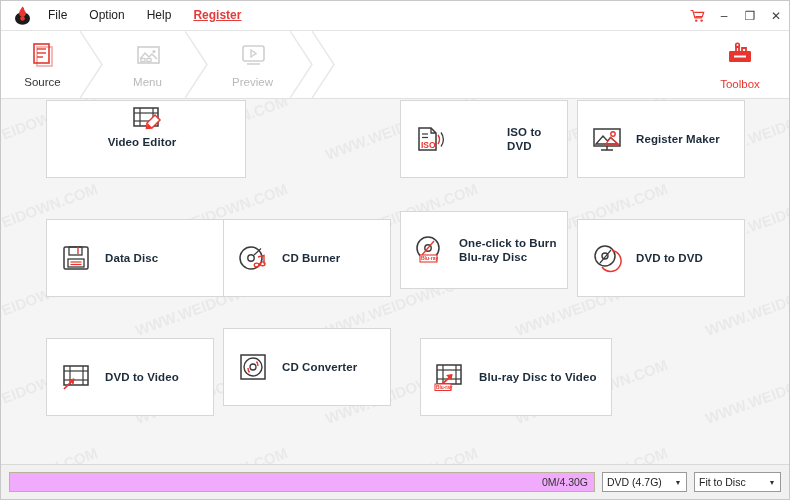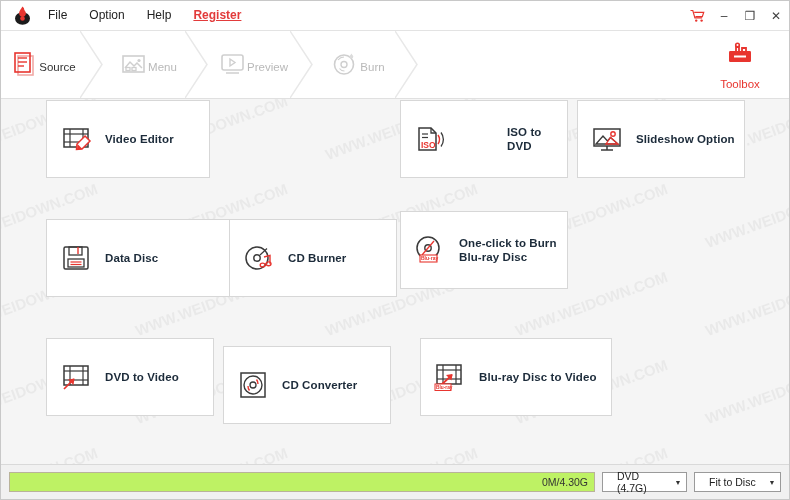--- a/index.html
+++ b/index.html
@@ -27,21 +27,21 @@
             padding:0 11px;line-height:29px;font-weight:600;cursor:pointer;}
   .wincontrols{margin-left:auto;display:flex;align-items:center;height:29px;}
   .wc{width:26px;height:29px;display:flex;align-items:center;justify-content:center;cursor:default;}
   .wc-glyph{font-size:12px;color:#404040;line-height:1;}
   .cart{width:28px;height:29px;display:flex;align-items:center;justify-content:center;}
 
   
   .ribbon{position:relative;height:67px;background:#ffffff;
           border-bottom:1px solid #e0e0e0;display:flex;align-items:stretch;z-index:8;}
   .steps{display:flex;align-items:stretch;}
-  .step{position:relative;width:83px;display:flex;flex-direction:row;
+  .step{position:relative;width:83px;display:flex;flex-direction:column;
         align-items:center;justify-content:center;cursor:default;}
   .step .s-ico{height:30px;display:flex;align-items:flex-end;justify-content:center;}
   .step .s-lbl{font-size:11.5px;margin-top:5px;color:#b9b9b9;}
   .step.active .s-lbl{color:#333;}
   .chev{width:22px;position:relative;}
   .chev svg{position:absolute;top:0;left:-4px;}
   .toolbox{margin-left:auto;width:82px;display:flex;flex-direction:column;
            align-items:center;justify-content:center;margin-right:8px;cursor:pointer;}
   .toolbox .s-lbl{font-size:11.5px;margin-top:5px;color:#e8352f;}
 
@@ -51,26 +51,26 @@
         box-sizing:border-box;display:flex;align-items:center;cursor:pointer;}
   .card .c-ico{width:58px;min-width:58px;display:flex;align-items:center;justify-content:center;}
   .card .c-lbl{font-size:11.5px;font-weight:bold;color:#1c2b3a;line-height:14px;
                padding-right:8px;letter-spacing:.1px;}
 
   
   .bottom{position:absolute;left:0;right:0;bottom:0;height:34px;
           background:#f1f1f1;border-top:1px solid #d9d9d9;
           display:flex;align-items:center;z-index:9;}
   .progress{position:relative;margin-left:8px;height:20px;flex:1;
-            background:#bef264;border:1px solid #b9b39a;box-sizing:border-box;
+            background:#f0abfc;border:1px solid #b9b39a;box-sizing:border-box;
             display:flex;align-items:center;justify-content:flex-end;}
   .progress .ptxt{font-size:10.5px;color:#333;padding-right:6px;}
   .sel{height:20px;margin-left:7px;background:#fff;border:1px solid #9a9a9a;
        box-sizing:border-box;display:flex;align-items:center;cursor:pointer;}
-  .sel .stxt{font-size:10.5px;color:#222;padding-left:14px;flex:1;}
+  .sel .stxt{font-size:10.5px;color:#222;padding-left:4px;flex:1;}
   .sel .arw{width:16px;display:flex;align-items:center;justify-content:center;
             font-size:7px;color:#333;}
   #sel-format{width:85px;}
   #sel-fit{width:87px;margin-right:8px;}
 </style>
 </head>
 <body>
 
 <div class="app">
 
@@ -156,32 +156,20 @@
           </svg>
         </div>
         <div class="s-lbl">Preview</div>
       </div>
       <div class="chev">
         <svg width="30" height="67" viewBox="0 0 30 67">
             <path d="M0 0 L22 33.5 L0 67" fill="none" stroke="#e8e8e8" stroke-width="1.5"></path>
           </svg>
       </div>
 
-      <div class="step">
-        <div class="s-ico">
-          <svg width="30" height="30" viewBox="0 0 30 30">
-            <circle cx="14" cy="14.5" r="9.5" fill="none" stroke="#cfcfcf" stroke-width="1.6"></circle>
-            <circle cx="14" cy="14.5" r="3" fill="none" stroke="#cfcfcf" stroke-width="1.4"></circle>
-            <path d="M8 10 a8 8 0 0 1 6 -3" fill="none" stroke="#cfcfcf" stroke-width="1.2"></path>
-            <path d="M9.5 18.5 a6 6 0 0 0 5 2.5" fill="none" stroke="#cfcfcf" stroke-width="1.2"></path>
-            <path d="M21.5 3.5 c-.8 1.6-2 1.8-2 3.2 a1.9 1.9 0 0 0 3.8 0 c0-1.4-1.3-1.7-1.8-3.2z" fill="#dcdcdc"></path>
-          </svg>
-        </div>
-        <div class="s-lbl">Burn</div>
-      </div>
       <div class="chev">
         <svg width="30" height="67" viewBox="0 0 30 67">
             <path d="M0 0 L22 33.5 L0 67" fill="none" stroke="#e8e8e8" stroke-width="1.5"></path>
           </svg>
       </div>
     </div>
 
     <div class="toolbox">
       <div class="s-ico">
         <svg width="30" height="30" viewBox="0 0 30 30">
@@ -191,21 +179,21 @@
           <path d="M17 12 v-3 h4 v3" fill="none" stroke="#e8352f" stroke-width="1.8"></path>
           <circle cx="12.5" cy="6" r="1.8" fill="none" stroke="#e8352f" stroke-width="1.6"></circle>
         </svg>
       </div>
       <div class="s-lbl">Toolbox</div>
     </div>
   </div>
 
   <div class="content">
 
-    <div class="card" style="left:45px;top:1px;width:164px;height:78px;">
+    <div class="card" style="left:45px;top:1px;width:200px;height:78px;flex-direction:column;">
       <div class="c-ico">
         <svg width="34" height="34" viewBox="0 0 34 34">
           <rect x="5" y="7" width="24" height="18" fill="none" stroke="#3a3a3a" stroke-width="1.5"></rect>
           <line x1="5" y1="12" x2="29" y2="12" stroke="#3a3a3a" stroke-width="1.2"></line>
           <line x1="5" y1="20" x2="29" y2="20" stroke="#3a3a3a" stroke-width="1.2"></line>
           <line x1="11" y1="7" x2="11" y2="25" stroke="#3a3a3a" stroke-width="1.2"></line>
           <line x1="24" y1="7" x2="24" y2="25" stroke="#3a3a3a" stroke-width="1.2"></line>
           <path d="M26 14 l5 5 -8 8 -5.5 .5 .5 -5.5 z" fill="#fff" stroke="#e8352f" stroke-width="1.5"></path>
           <path d="M18 27.5 l5.5-.5 -5-5 z" fill="#e8352f"></path>
         </svg>
@@ -233,38 +221,38 @@
       <div class="c-ico">
         <svg width="34" height="34" viewBox="0 0 34 34">
           <rect x="4" y="7" width="26" height="17" fill="none" stroke="#3a3a3a" stroke-width="1.5"></rect>
           <path d="M6 22 l7-8 4.5 5 3-3.5 7.5 6.5 z" fill="none" stroke="#3a3a3a" stroke-width="1.3"></path>
           <path d="M20.5 15.5 l7.5 6.5 h-12 z" fill="none" stroke="#e8352f" stroke-width="1.3"></path>
           <circle cx="23" cy="12" r="2.2" fill="none" stroke="#e8352f" stroke-width="1.4"></circle>
           <line x1="17" y1="24" x2="17" y2="28" stroke="#3a3a3a" stroke-width="1.5"></line>
           <line x1="11" y1="28" x2="23" y2="28" stroke="#3a3a3a" stroke-width="1.5"></line>
         </svg>
       </div>
-      <div class="c-lbl">Slideshow Option</div>
+      <div class="c-lbl">Register Maker</div>
     </div>
 
     <div class="card" style="left:45px;top:120px;width:195px;height:78px;">
       <div class="c-ico">
         <svg width="34" height="34" viewBox="0 0 34 34">
           <rect x="5" y="6" width="24" height="22" rx="1.5" fill="none" stroke="#3a3a3a" stroke-width="1.5"></rect>
           <rect x="10" y="6" width="13" height="8" fill="none" stroke="#3a3a3a" stroke-width="1.3"></rect>
           <line x1="19" y1="6" x2="19" y2="13" stroke="#e8352f" stroke-width="1.4"></line>
           <rect x="9" y="18" width="16" height="8" fill="none" stroke="#3a3a3a" stroke-width="1.3"></rect>
           <line x1="11.5" y1="21" x2="22.5" y2="21" stroke="#e8352f" stroke-width="1.2"></line>
           <line x1="11.5" y1="23.5" x2="22.5" y2="23.5" stroke="#e8352f" stroke-width="1.2"></line>
         </svg>
       </div>
       <div class="c-lbl">Data Disc</div>
     </div>
 
-    <div class="card" style="left:228px;top:120px;width:168px;height:78px;">
+    <div class="card" style="left:222px;top:120px;width:168px;height:78px;">
       <div class="c-ico">
         <svg width="34" height="34" viewBox="0 0 34 34">
           <circle cx="15" cy="17" r="11" fill="none" stroke="#3a3a3a" stroke-width="1.5"></circle>
           <circle cx="15" cy="17" r="3.2" fill="none" stroke="#3a3a3a" stroke-width="1.4"></circle>
           <line x1="18" y1="14" x2="25" y2="7.5" stroke="#3a3a3a" stroke-width="1.2"></line>
           <path d="M22 16 l6-1.6 v8.4" fill="none" stroke="#e8352f" stroke-width="1.4"></path>
           <ellipse cx="20.6" cy="24" rx="2.4" ry="1.9" fill="none" stroke="#e8352f" stroke-width="1.4"></ellipse>
           <ellipse cx="26.6" cy="22.8" rx="2.4" ry="1.9" fill="none" stroke="#e8352f" stroke-width="1.4"></ellipse>
         </svg>
       </div>
@@ -277,37 +265,48 @@
           <circle cx="16" cy="15" r="11" fill="none" stroke="#3a3a3a" stroke-width="1.5"></circle>
           <circle cx="16" cy="15" r="3.2" fill="none" stroke="#3a3a3a" stroke-width="1.4"></circle>
           <line x1="10" y1="22" x2="22" y2="8" stroke="#e8352f" stroke-width="1.3"></line>
           <rect x="8" y="22" width="17" height="7" fill="#fff" stroke="#e8352f" stroke-width="1.1"></rect>
           <text x="9" y="27.4" font-family="Liberation Sans, sans-serif" font-size="5" font-weight="bold" fill="#e8352f">Blu-ray</text>
         </svg>
       </div>
       <div class="c-lbl">One-click to Burn Blu-ray Disc</div>
     </div>
 
+    <div class="card" style="left:576px;top:120px;width:168px;height:78px;">
+      <div class="c-ico">
+        <svg width="34" height="34" viewBox="0 0 34 34">
+          <circle cx="15" cy="15" r="10" fill="none" stroke="#3a3a3a" stroke-width="1.5"></circle>
+          <circle cx="15" cy="15" r="3" fill="none" stroke="#3a3a3a" stroke-width="1.4"></circle>
+          <line x1="10" y1="22" x2="21" y2="9" stroke="#3a3a3a" stroke-width="1.2"></line>
+          <path d="M22 9.5 a10.5 10.5 0 1 1 -10 16.5" fill="none" stroke="#e8352f" stroke-width="1.5"></path>
+        </svg>
+      </div>
+      <div class="c-lbl">DVD to DVD</div>
+    </div>
 
     <div class="card" style="left:45px;top:239px;width:168px;height:78px;">
       <div class="c-ico">
         <svg width="34" height="34" viewBox="0 0 34 34">
           <rect x="5" y="6" width="24" height="19" fill="none" stroke="#3a3a3a" stroke-width="1.5"></rect>
           <line x1="5" y1="11" x2="29" y2="11" stroke="#3a3a3a" stroke-width="1.2"></line>
           <line x1="5" y1="20" x2="29" y2="20" stroke="#3a3a3a" stroke-width="1.2"></line>
           <line x1="11" y1="6" x2="11" y2="25" stroke="#3a3a3a" stroke-width="1.2"></line>
           <line x1="24" y1="6" x2="24" y2="25" stroke="#3a3a3a" stroke-width="1.2"></line>
           <path d="M5 29 l10-10" stroke="#e8352f" stroke-width="1.7" fill="none"></path>
           <path d="M15.5 18.5 l-6.5 1 5.5 5.5 z" fill="#e8352f"></path>
         </svg>
       </div>
       <div class="c-lbl">DVD to Video</div>
     </div>
 
-    <div class="card" style="left:222px;top:247px;width:168px;height:78px;">
+    <div class="card" style="left:222px;top:229px;width:168px;height:78px;">
       <div class="c-ico">
         <svg width="34" height="34" viewBox="0 0 34 34">
           <rect x="5" y="5" width="24" height="24" fill="none" stroke="#3a3a3a" stroke-width="1.5"></rect>
           <circle cx="17" cy="17" r="9" fill="none" stroke="#3a3a3a" stroke-width="1.4"></circle>
           <circle cx="17" cy="17" r="3" fill="none" stroke="#3a3a3a" stroke-width="1.3"></circle>
           <path d="M20.5 11.5 a7 7 0 0 1 1.5 4.5" fill="none" stroke="#e8352f" stroke-width="1.4"></path>
           <path d="M13.5 22.5 a7 7 0 0 1 -1.5 -4.5" fill="none" stroke="#e8352f" stroke-width="1.4"></path>
         </svg>
       </div>
       <div class="c-lbl">CD Converter</div>

